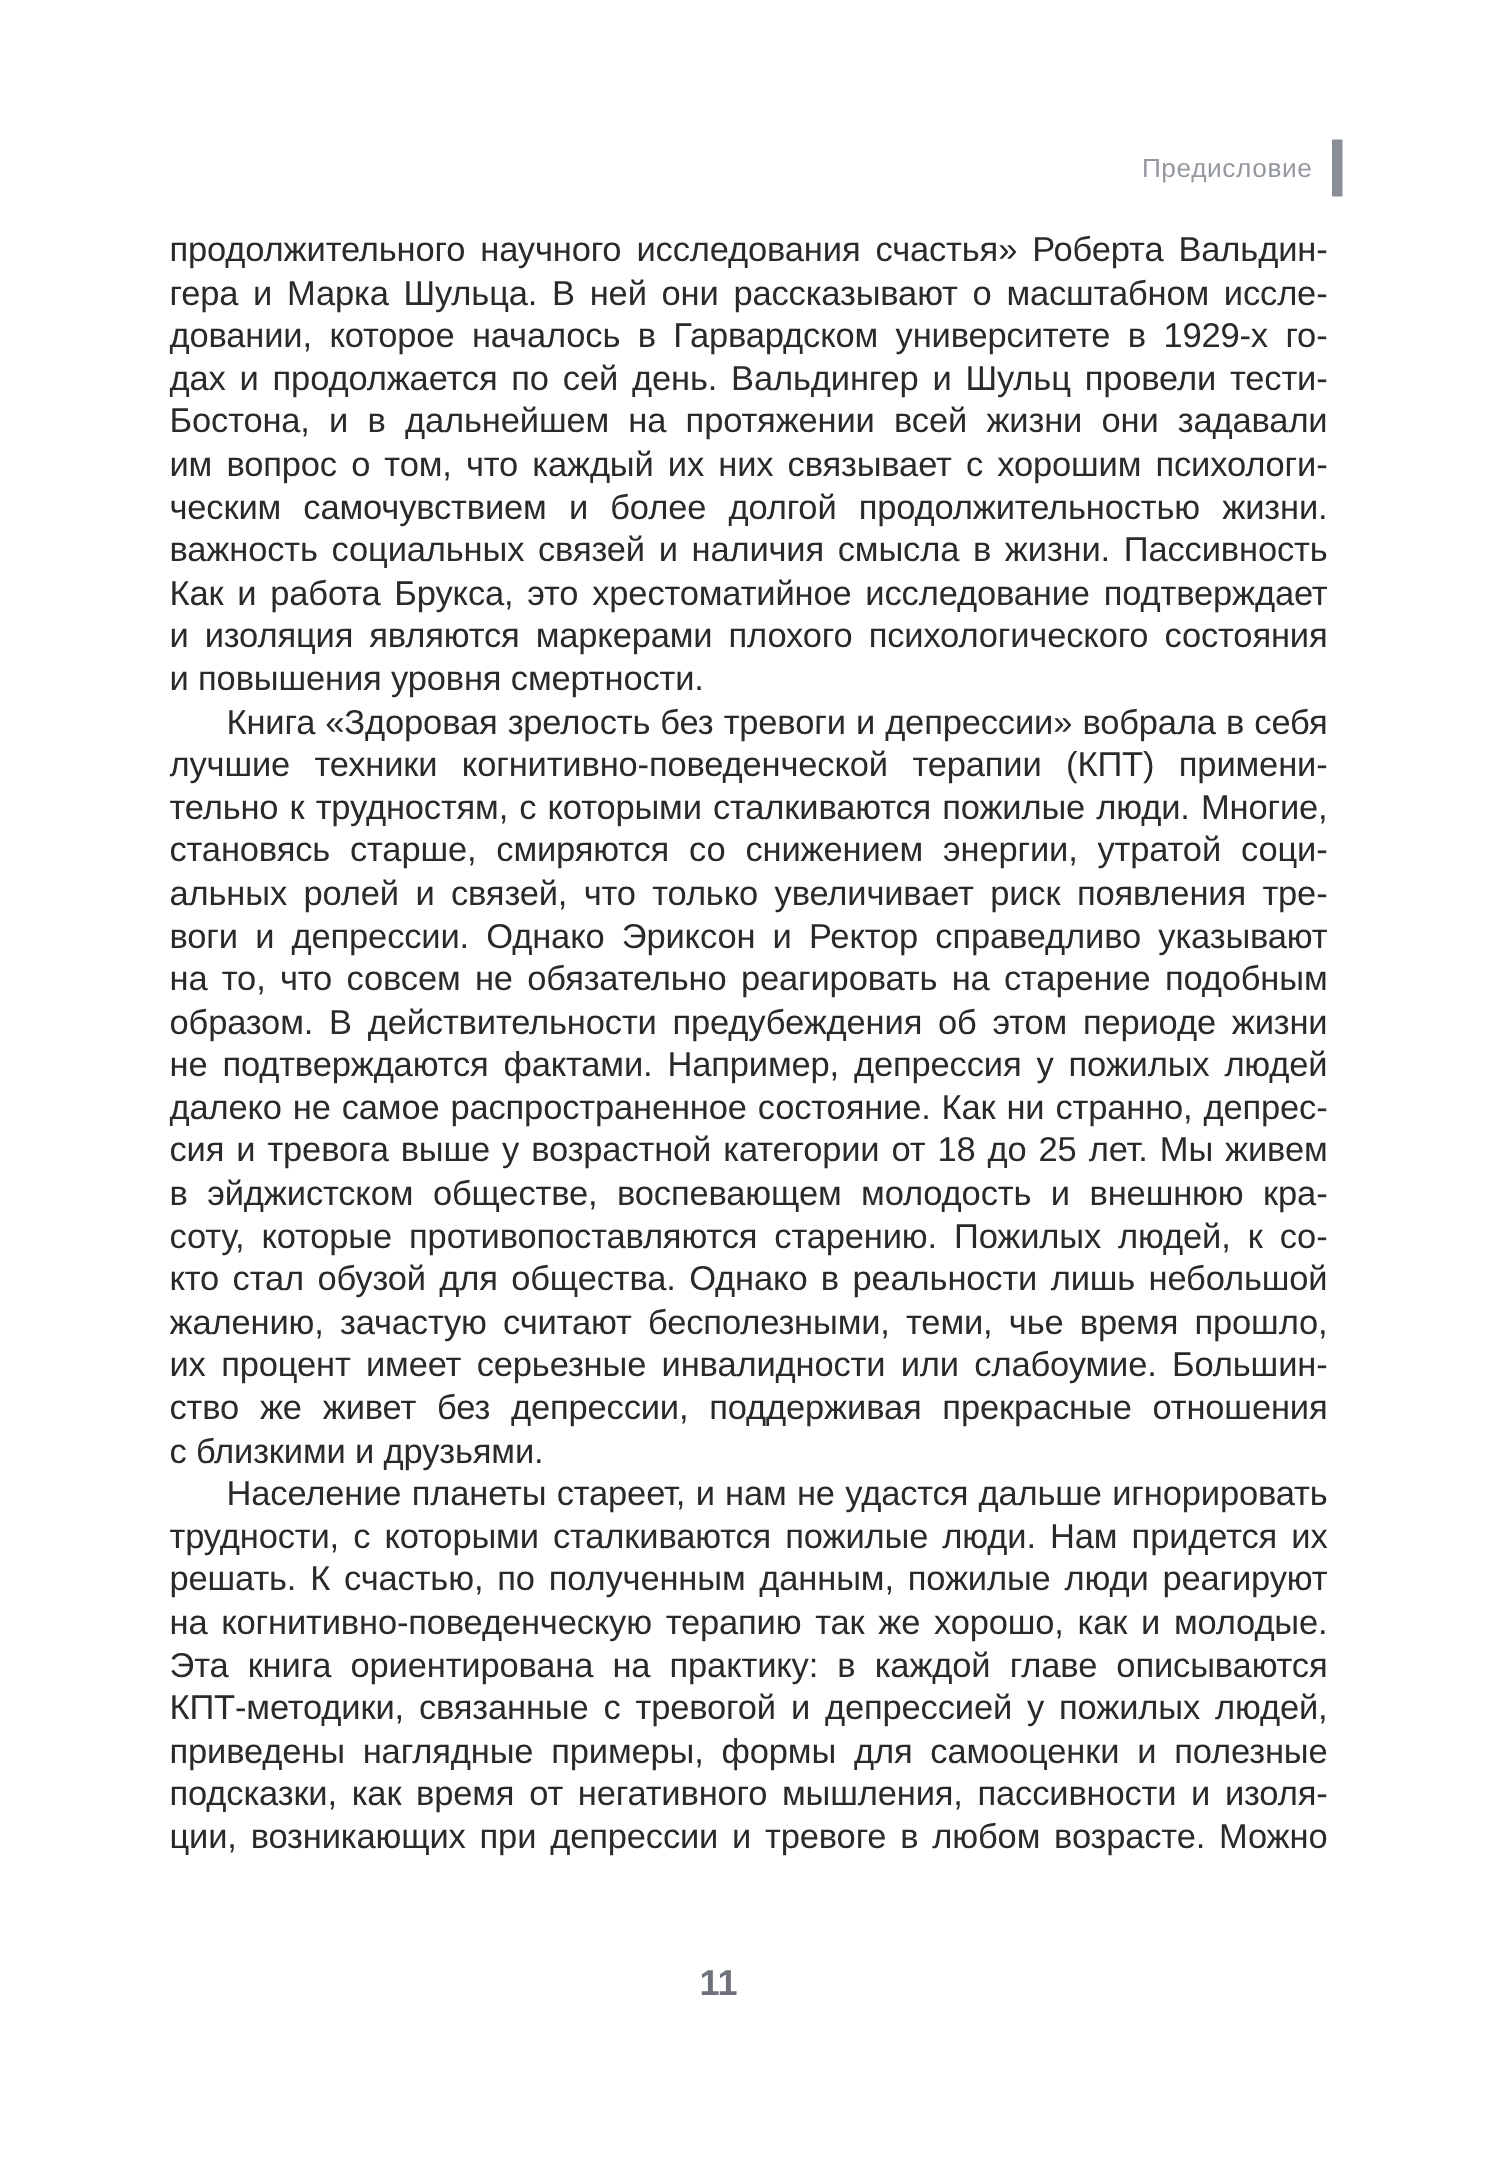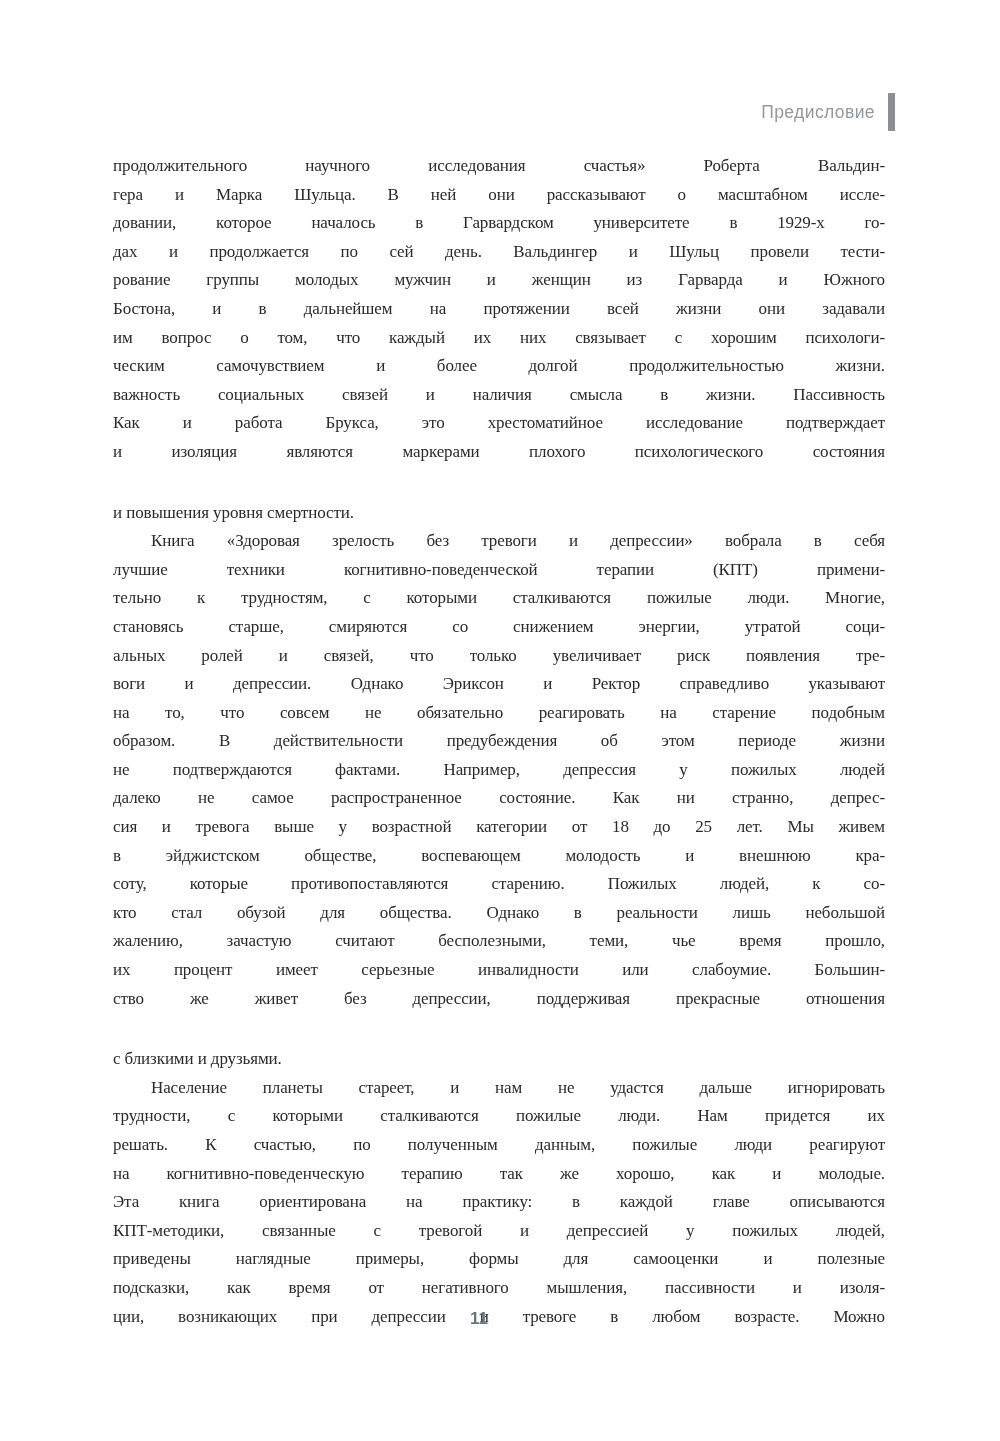--- a/index.html
+++ b/index.html
@@ -38,69 +38,66 @@
     width: 7px;
     height: 38px;
     background: var(--header-bar);
   }
   .body-text {
     position: absolute;
     left: 113px;
     top: 152px;
     width: 772px;
     color: var(--body-text);
-    font-size: 17px;
+    font-size: 23px;
     line-height: 28.6px;
     letter-spacing: -0.1px;
-    font-family: Liberation Serif, serif;
   }
   .paragraph { margin: 0; }
   .line {
     height: 28.6px;
     overflow: hidden;
     text-align: justify;
     text-align-last: justify;
     white-space: nowrap;
   }
   .line.indent { text-indent: 38px; }
   .line.last {
     text-align: left;
     text-align-last: left;
-    margin-top: 32px;
   }
   .page-footer {
     position: absolute;
     top: 1309px;
     left: 440px;
     width: 78px;
     text-align: center;
   }
   .page-number {
     color: var(--page-number);
-    font-size: 17px;
+    font-size: 24px;
     font-weight: bold;
   }
 </style>
 </head>
 <body>
 
 <div class="page">
 
   <header class="running-header">
     <span class="header-title">Предисловие</span>
     <span class="header-bar"></span>
   </header>
 
   <main id="body-text" class="body-text">
       <div class="paragraph">
         <div class="line">продолжительного научного исследования счастья» Роберта Вальдин-</div>
         <div class="line">гера и Марка Шульца. В ней они рассказывают о масштабном иссле-</div>
         <div class="line">довании, которое началось в Гарвардском университете в 1929-х го-</div>
         <div class="line">дах и продолжается по сей день. Вальдингер и Шульц провели тести-</div>
-        <div class="line">рование группы молодых мужчин и женщин из Гарварда и Южного</div>
         <div class="line">Бостона, и в дальнейшем на протяжении всей жизни они задавали</div>
         <div class="line">им вопрос о том, что каждый их них связывает с хорошим психологи-</div>
         <div class="line">ческим самочувствием и более долгой продолжительностью жизни.</div>
         <div class="line">важность социальных связей и наличия смысла в жизни. Пассивность</div>
         <div class="line">Как и работа Брукса, это хрестоматийное исследование подтверждает</div>
         <div class="line">и изоляция являются маркерами плохого психологического состояния</div>
         <div class="line last">и повышения уровня смертности.</div>
       </div>
       <div class="paragraph">
         <div class="line indent">Книга «Здоровая зрелость без тревоги и депрессии» вобрала в себя</div>

